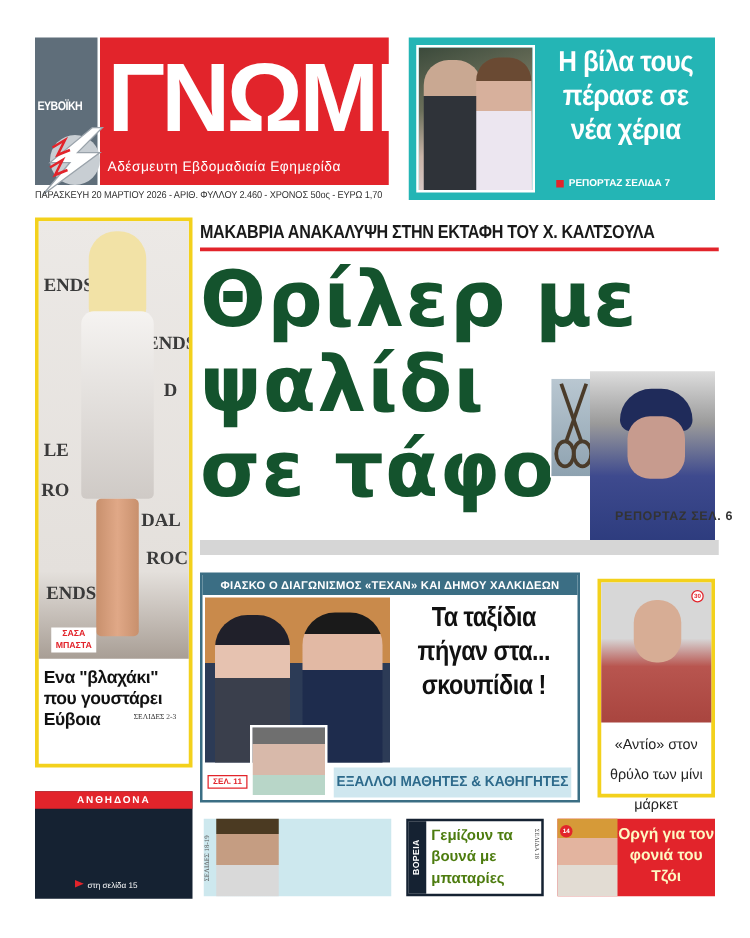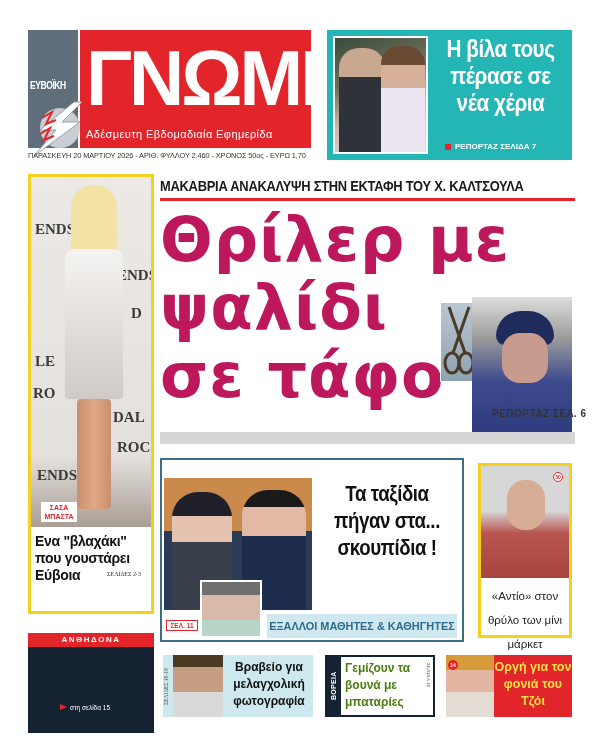--- a/index.html
+++ b/index.html
@@ -29,30 +29,30 @@
   .left-photo { position: absolute; left: 0; top: 0; width: 120px; height: 350px; background: linear-gradient(180deg, #ece9e6 0%, #e4e0dc 80%, #a89e95 100%); overflow: hidden; }
   .left-photo .fig-hair { position: absolute; left: 40px; top: 8px; width: 46px; height: 70px; background: #f2e2a6; border-radius: 22px 22px 8px 8px; }
   .left-photo .fig-dress { position: absolute; left: 34px; top: 72px; width: 58px; height: 150px; background: linear-gradient(180deg, #f5f3f1, #cfcac6); border-radius: 10px 10px 4px 4px; }
   .left-photo .fig-legs { position: absolute; left: 46px; top: 222px; width: 34px; height: 110px; background: linear-gradient(90deg, #c8906d, #e0a887, #c8906d); border-radius: 4px; }
   .left-photo .brand { position: absolute; font-family: "Liberation Serif", serif; color: #3a3a3a; font-size: 15px; font-weight: bold; }
   .name-tag { position: absolute; left: 10px; top: 325px; width: 36px; background: #fff; color: #e2242b; font-size: 7px; font-weight: bold; text-align: center; line-height: 9px; padding: 1px 0; }
   .left-head { position: absolute; left: 4px; top: 356px; width: 116px; font-weight: bold; font-size: 14px; line-height: 17px; color: #111; letter-spacing: -0.3px; }
   .left-ref { position: absolute; left: 76px; top: 394px; font-family: "Liberation Serif", serif; font-size: 6px; color: #333; }
 
   
-  .antho { left: 28px; top: 633px; width: 126px; height: 100px; background: #152232; }
+  .antho { left: 28px; top: 633px; width: 126px; height: 86px; background: #152232; }
   .antho-label { position: absolute; left: 0; top: 0; width: 126px; height: 14px; background: #e2242b; color: #fff; font-size: 8px; font-weight: bold; text-align: center; line-height: 14px; letter-spacing: 1.5px; }
   .antho-head { position: absolute; left: 0; top: 17px; width: 126px; color: #fff; font-size: 15px; font-weight: bold; text-align: center; line-height: 17px; }
   .antho-ref { position: absolute; left: 32px; top: 71px; color: #fff; font-size: 6.5px; }
   .antho-ref .tri { display: inline-block; width: 0; height: 0; border-left: 7px solid #e2242b; border-top: 3px solid transparent; border-bottom: 3px solid transparent; margin-right: 3px; }
 
   
   .kicker { left: 160px; top: 177px; width: 415px; font-size: 15px; font-weight: bold; color: #1a1a1a; letter-spacing: -0.3px; white-space: nowrap; transform: scaleX(0.86); transform-origin: left; }
   .kicker-rule { left: 160px; top: 198px; width: 415px; height: 3px; background: #e2242b; }
-  .main-head { left: 160px; top: 206px; width: 420px; color: #be185d; font-family: "DejaVu Sans", sans-serif; font-weight: bold; font-size: 62px; line-height: 68px; letter-spacing: 1px; }
+  .main-head { left: 160px; top: 206px; width: 420px; color: #14532d; font-family: "DejaVu Sans", sans-serif; font-weight: bold; font-size: 62px; line-height: 68px; letter-spacing: 1px; }
   .main-head .line { display: block; white-space: nowrap; }
   .scissors-photo { left: 440px; top: 302px; width: 38px; height: 80px; background: linear-gradient(180deg, #b9c7d1, #8ea2b0); border: 1px solid #fff; }
   .man-photo { left: 472px; top: 297px; width: 100px; height: 140px; background: linear-gradient(180deg, #ddd 0%, #9a9a9a 30%, #3e4a8e 60%, #2c3b7d 100%); overflow: hidden; }
   .man-photo .hair { position: absolute; left: 24px; top: 14px; width: 58px; height: 34px; background: #1f2b5a; border-radius: 28px 28px 10px 10px; }
   .man-photo .face { position: absolute; left: 30px; top: 36px; width: 46px; height: 50px; background: #c79b8e; border-radius: 18px; }
   .main-bar { left: 160px; top: 432px; width: 415px; height: 12px; background: #d6d6d6; }
   .main-ref { left: 492px; top: 408px; font-size: 10px; font-weight: bold; color: #333; letter-spacing: 0.5px; }
 
   
   .texan { left: 160px; top: 458px; width: 304px; height: 184px; border: 2px solid #3b6e84; background: #ffffff; }
@@ -79,21 +79,21 @@
   .b1-text { position: absolute; left: 62px; top: 4px; width: 88px; color: #111; font-weight: bold; font-size: 12px; line-height: 17px; text-align: center; }
 
   .b2 { left: 325px; top: 655px; width: 110px; height: 62px; border: 2px solid #152232; background: #fff; }
   .b2-label { position: absolute; left: 0; top: 0; width: 14px; height: 58px; background: #152232; color: #fff; font-size: 7px; font-weight: bold; writing-mode: vertical-rl; transform: rotate(180deg); text-align: center; line-height: 14px; letter-spacing: 0.3px; }
   .b2-text { position: absolute; left: 18px; top: 3px; width: 80px; color: #4d7c0f; font-weight: bold; font-size: 12px; line-height: 17px; }
   .b2-ref { position: absolute; left: 96px; top: 6px; width: 8px; height: 30px; font-family: "Liberation Serif", serif; font-size: 5px; color: #444; writing-mode: vertical-rl; }
 
   .b3 { left: 446px; top: 655px; width: 126px; height: 62px; background: #e2242b; }
   .b3-photo { position: absolute; left: 0; top: 0; width: 48px; height: 62px; background: linear-gradient(180deg, #d69a38 0 25%, #e3b49f 25% 60%, #e2dcd3 60% 100%); }
   .b3-badge { position: absolute; left: 2px; top: 5px; width: 10px; height: 10px; border-radius: 50%; background: #e2242b; color: #fff; font-size: 5px; text-align: center; line-height: 10px; font-weight: bold; }
-  .b3-text { position: absolute; left: 48px; top: 4px; width: 78px; color: #fde047; font-weight: bold; font-size: 12.5px; line-height: 17px; text-align: center; }
+  .b3-text { position: absolute; left: 48px; top: 4px; width: 78px; color: #fef9c3; font-weight: bold; font-size: 12.5px; line-height: 17px; text-align: center; }
 </style>
 </head>
 <body>
 
 <div class="abs mast-grey">
   <div class="region">ΕΥΒΟΪΚΗ</div>
 </div>
 <div class="abs mast-red">
   <div class="mast-title">ΓΝΩΜΗ</div>
   <div class="mast-sub">Αδέσμευτη Εβδομαδιαία Εφημερίδα</div>
@@ -159,20 +159,21 @@
   </svg>
 </div>
 <div class="abs man-photo">
   <div class="hair"></div>
   <div class="face"></div>
 </div>
 <div class="abs main-bar"></div>
 <div class="abs main-ref">ΡΕΠΟΡΤΑΖ ΣΕΛ. 6</div>
 
 <div class="abs texan">
+  <div class="texan-kicker">ΦΙΑΣΚΟ Ο ΔΙΑΓΩΝΙΣΜΟΣ «ΤΕΧΑΝ» ΚΑΙ ΔΗΜΟΥ ΧΑΛΚΙΔΕΩΝ</div>
   <div class="texan-photo">
     <div class="girl"></div>
     <div class="boy"></div>
   </div>
   <div class="texan-head">Τα ταξίδια πήγαν στα... σκουπίδια !</div>
   <div class="texan-inset"></div>
   <div class="texan-sel">ΣΕΛ. 11</div>
   <div class="texan-bar">ΕΞΑΛΛΟΙ ΜΑΘΗΤΕΣ &amp; ΚΑΘΗΓΗΤΕΣ</div>
 </div>
 
@@ -180,21 +181,20 @@
   <div class="mini-photo">
     <div class="face"></div>
   </div>
   <div class="mini-badge">30</div>
   <div class="mini-text">«Αντίο» στον θρύλο των μίνι μάρκετ</div>
 </div>
 
 <div class="abs b1">
   <div class="b1-label">ΣΕΛΙΔΕΣ 18-19</div>
   <div class="b1-photo"></div>
-  <div class="b1-text">Βραβείο για μελαγχολική φωτογραφία</div>
 </div>
 
 <div class="abs b2">
   <div class="b2-label">ΒΟΡΕΙΑ ΕΥΒΟΙΑ</div>
   <div class="b2-text">Γεμίζουν τα βουνά με μπαταρίες</div>
   <div class="b2-ref">ΣΕΛΙΔΑ 18</div>
 </div>
 
 <div class="abs b3">
   <div class="b3-photo"></div>

